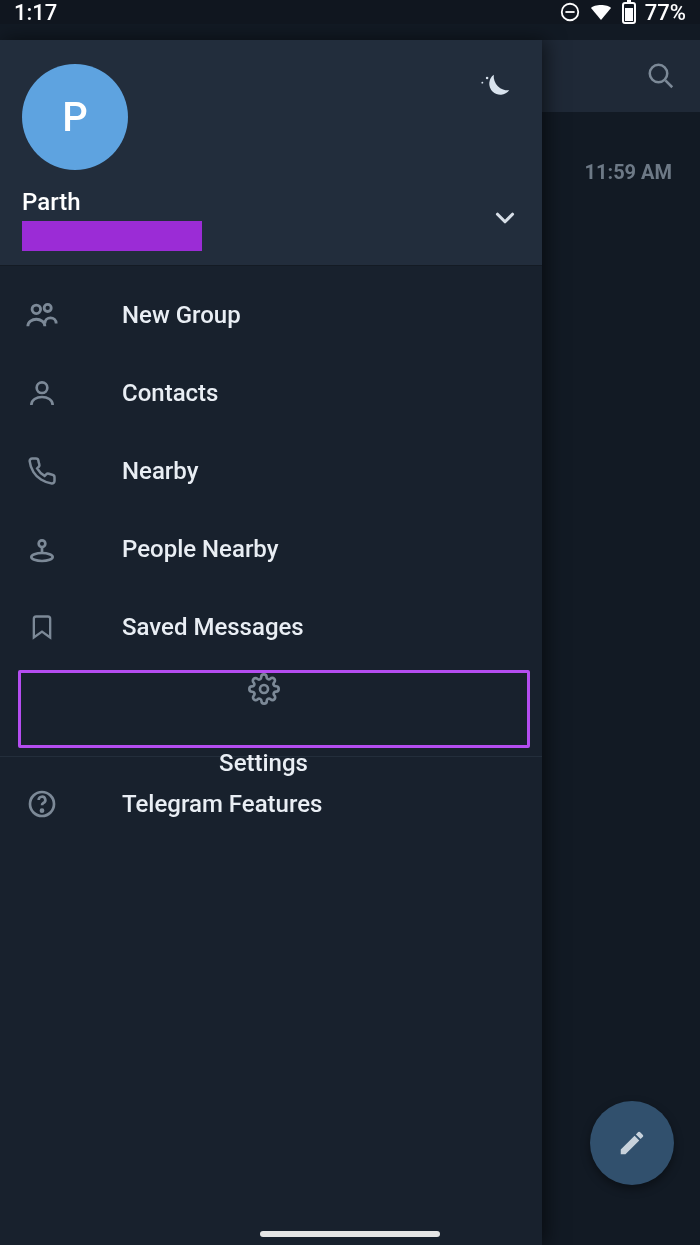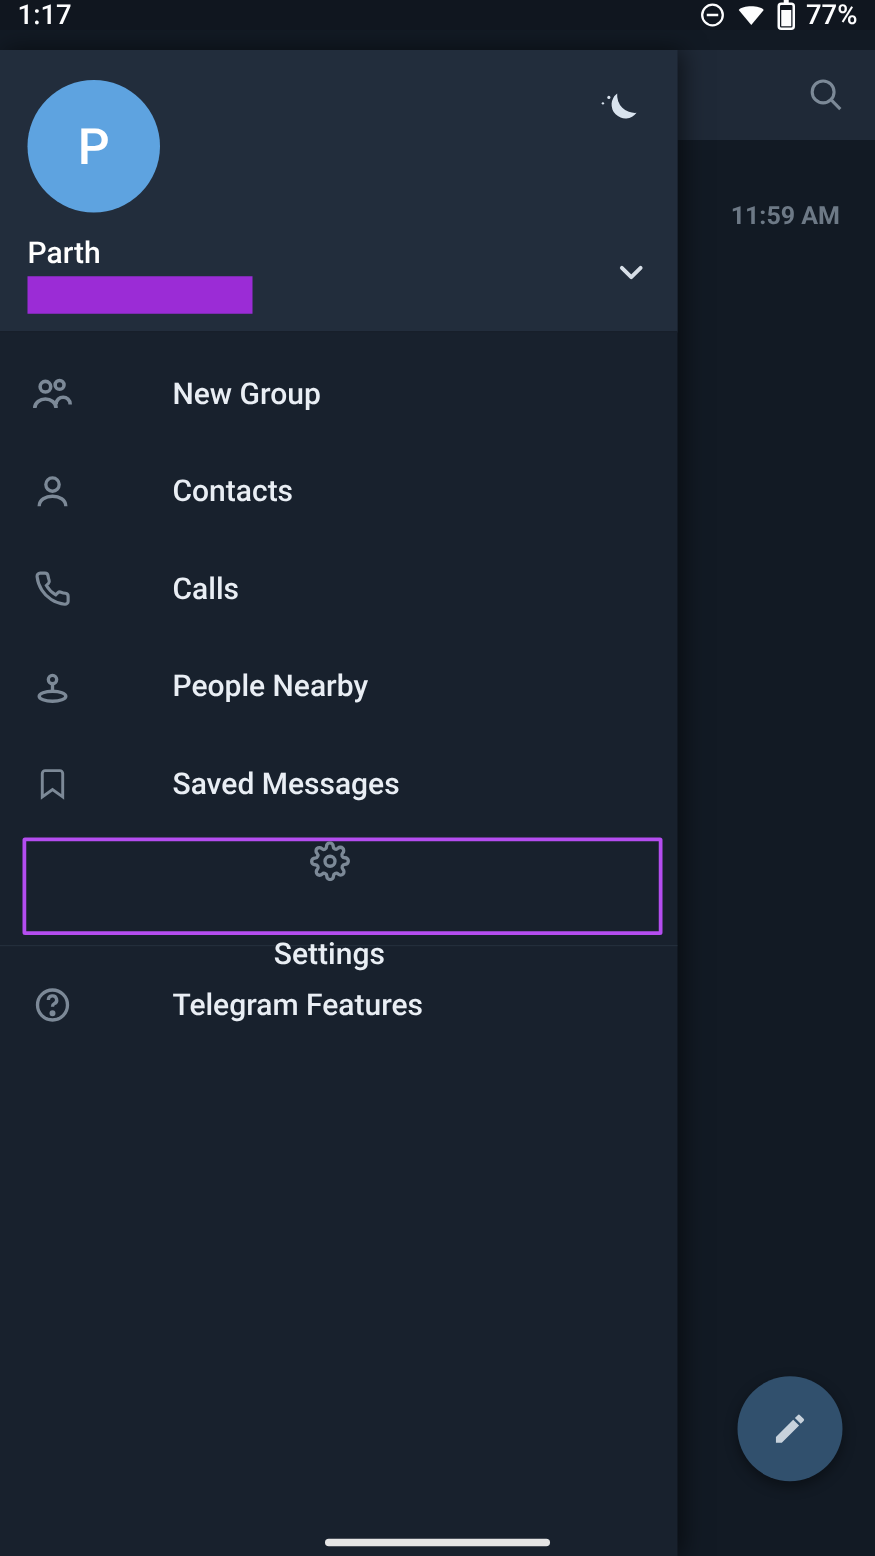--- a/index.html
+++ b/index.html
@@ -23,21 +23,21 @@
   .avatar-row { display:flex; align-items:flex-start; justify-content:space-between; }
   .avatar { width:106px; height:106px; border-radius:50%; background:#5ea3e0; display:flex; align-items:center; justify-content:center; color:#fff; font-size:40px; font-weight:500; }
   .moon { color:#d9e3ee; margin-top:6px; margin-right:6px; }
 
   .profile-row { background:#222d3c; padding: 0 22px 14px 22px; display:flex; align-items:center; justify-content:space-between; border-bottom:1px solid #141b24; }
   .profile-name { font-size:24px; color:#fff; font-weight:500; margin-bottom:5px; }
   .redact { width:180px; height:30px; background:#9b2cd6; }
   .chevron { color:#d7dee7; }
 
   .menu { padding-top:10px; }
-  .menu-item { display:flex; align-items:center; height:78px; padding:0 22px; gap:76px; color:#e9eef4; font-size:24px; font-weight:500; }
+  .menu-item { display:flex; align-items:center; height:78px; padding:0 22px; gap:60px; color:#e9eef4; font-size:24px; font-weight:500; }
   .menu-item .ic { width:40px; display:flex; align-items:center; justify-content:center; color:#7c8997; }
   .menu-item.highlighted { border:3px solid #b44df0; border-radius:2px; margin:4px 12px 4px 18px; padding-left:1px; height:78px; gap:44px;flex-direction:column; }
   .menu-item.highlighted .ic { width:40px; }
 
   .divider { height:1px; background:#232e3b; margin:8px 0; }
 
   
   .fab { position:absolute; right:26px; bottom:60px; width:84px; height:84px; border-radius:50%; background:#31506d; display:flex; align-items:center; justify-content:center; z-index:10; box-shadow:0 4px 10px rgba(0,0,0,0.4); }
 
   
@@ -132,21 +132,21 @@
       </span>
       <span>Contacts</span>
     </div>
 
     <div class="menu-item">
       <span class="ic">
         <svg width="30" height="30" viewBox="0 0 24 24" fill="none" stroke="#7c8997" stroke-width="2">
             <path d="M22 16.92v3a2 2 0 0 1-2.18 2 19.8 19.8 0 0 1-8.63-3.07 19.5 19.5 0 0 1-6-6A19.8 19.8 0 0 1 2.12 4.18 2 2 0 0 1 4.11 2h3a2 2 0 0 1 2 1.72c.13.96.37 1.9.72 2.81a2 2 0 0 1-.45 2.11L8.09 9.91a16 16 0 0 0 6 6l1.27-1.27a2 2 0 0 1 2.11-.45c.91.35 1.85.59 2.81.72A2 2 0 0 1 22 16.92z"></path>
           </svg>
       </span>
-      <span>Calls</span>
+      <span>Nearby</span>
     </div>
 
     <div class="menu-item">
       <span class="ic">
         <svg width="32" height="32" viewBox="0 0 24 24" fill="none" stroke="#7c8997" stroke-width="2">
             <circle cx="12" cy="8" r="2.5"></circle>
             <path d="M12 10v5"></path>
             <ellipse cx="12" cy="18" rx="8" ry="3"></ellipse>
           </svg>
       </span>

